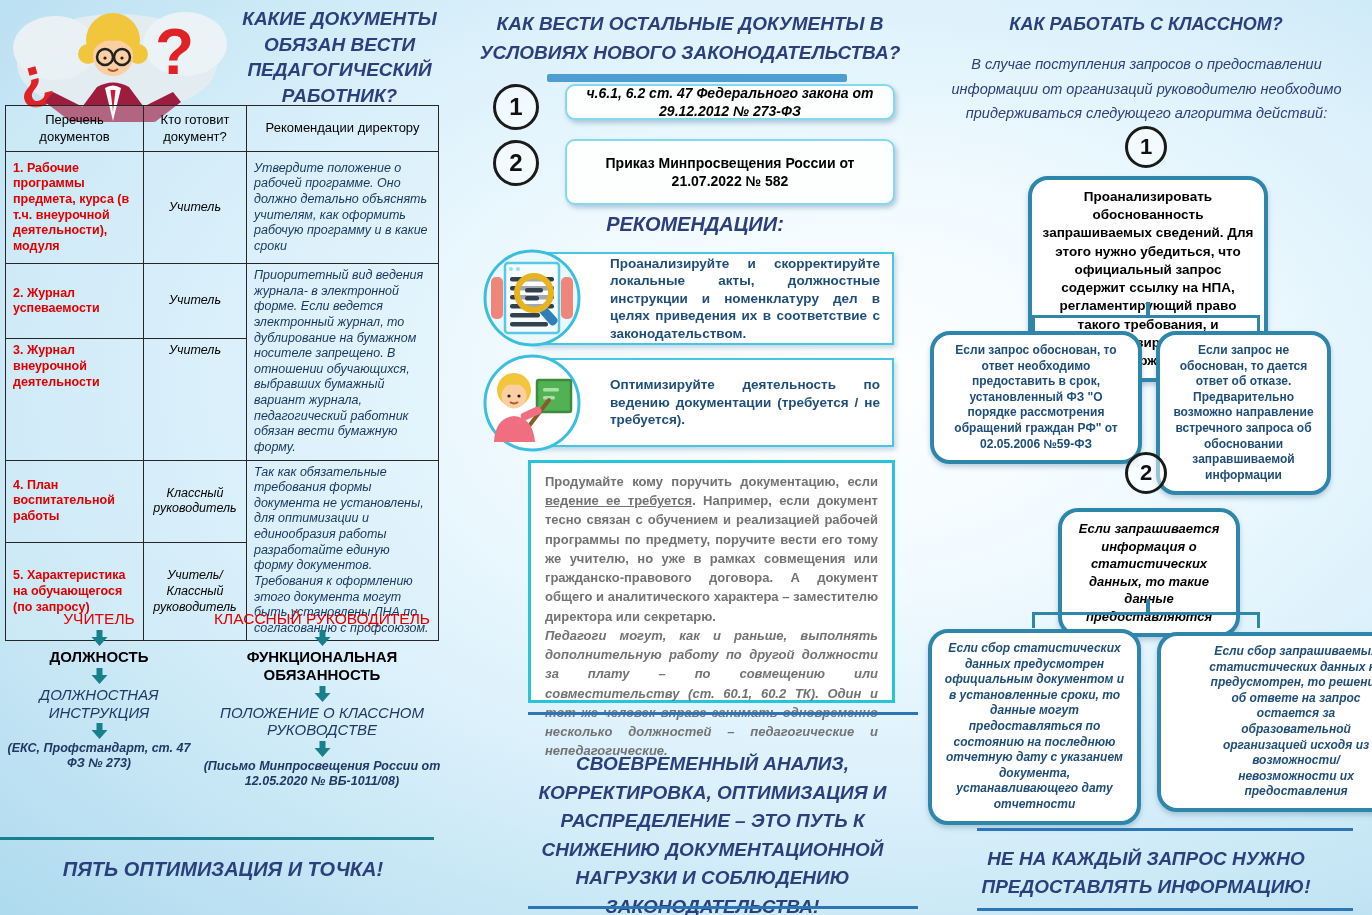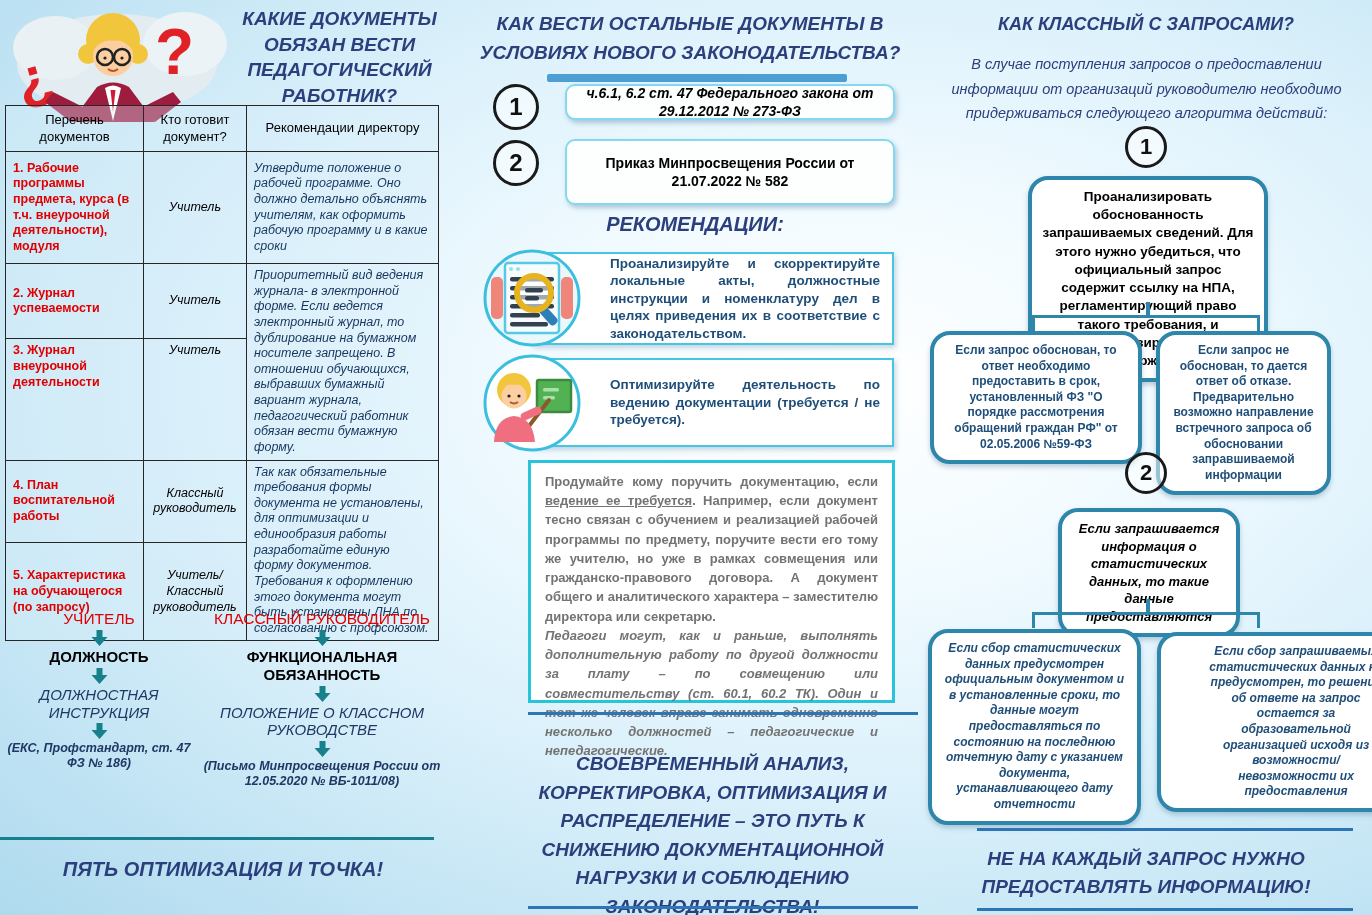--- a/index.html
+++ b/index.html
@@ -150,21 +150,21 @@
               <path d="M5 0h6v7h5l-8 9-8-9h5z" fill="#17808a"></path>
             </svg>
           <div class="step-b">ДОЛЖНОСТЬ</div>
           <svg class="arrow" width="17" height="16" viewBox="0 0 16 16">
               <path d="M5 0h6v7h5l-8 9-8-9h5z" fill="#17808a"></path>
             </svg>
           <div class="step-i">ДОЛЖНОСТНАЯ ИНСТРУКЦИЯ</div>
           <svg class="arrow" width="17" height="16" viewBox="0 0 16 16">
               <path d="M5 0h6v7h5l-8 9-8-9h5z" fill="#17808a"></path>
             </svg>
-          <div class="step-c">(ЕКС, Профстандарт, ст. 47 ФЗ № 186)</div>
+          <div class="step-c">(ЕКС, Профстандарт, ст. 47 ФЗ № 273)</div>
         </div>
         <div class="legal-col" style="width:248px;">
           <div class="role">КЛАССНЫЙ РУКОВОДИТЕЛЬ</div>
           <svg class="arrow" width="17" height="16" viewBox="0 0 16 16">
               <path d="M5 0h6v7h5l-8 9-8-9h5z" fill="#17808a"></path>
             </svg>
           <div class="step-b">ФУНКЦИОНАЛЬНАЯ ОБЯЗАННОСТЬ</div>
           <svg class="arrow" width="17" height="16" viewBox="0 0 16 16">
               <path d="M5 0h6v7h5l-8 9-8-9h5z" fill="#17808a"></path>
             </svg>
@@ -245,21 +245,21 @@
       <p class="it">Педагоги могут, как и раньше, выполнять дополнительную работу по другой должности за плату – по совмещению или совместительству (ст. 60.1, 60.2 ТК). Один и тот же человек вправе занимать одновременно несколько должностей – педагогические и непедагогические.</p>
     </div>
 
     <div class="abs sep-blue" style="left:68px; top:712px; width:390px;"></div>
     <div class="abs footer-slogan" style="left:55px; top:750px; width:395px; font-size:19px; line-height:1.5;">СВОЕВРЕМЕННЫЙ АНАЛИЗ, КОРРЕКТИРОВКА, ОПТИМИЗАЦИЯ И РАСПРЕДЕЛЕНИЕ – ЭТО ПУТЬ К СНИЖЕНИЮ ДОКУМЕНТАЦИОННОЙ НАГРУЗКИ И СОБЛЮДЕНИЮ ЗАКОНОДАТЕЛЬСТВА!</div>
     <div class="abs sep-blue" style="left:68px; top:906px; width:390px;"></div>
   </section>
 
   <section id="right-panel">
 
-    <h2 class="abs col-title" style="left:20px; top:14px; width:412px; font-size:18px;">КАК КЛАССНЫЙ С ЗАПРОСАМИ?</h2>
+    <h2 class="abs col-title" style="left:20px; top:14px; width:412px; font-size:18px;">КАК РАБОТАТЬ С КЛАССНОМ?</h2>
 
     <div class="abs right-intro" style="left:8px; top:52px; width:437px;">В случае поступления запросов о предоставлении информации от организаций руководителю необходимо придерживаться следующего алгоритма действий:</div>
 
     <div class="abs num-circle" style="left:205px; top:126px; width:42px; height:42px; font-size:22px;">
         <span>1</span>
       </div>
 
     <div class="abs flow-box flow-main1" style="left:108px; top:176px; width:240px; min-height:124px;">Проанализировать обоснованность запрашиваемых сведений. Для этого нужно убедиться, что официальный запрос содержит ссылку на НПА, регламентирующий право такого требования, и проанализировать его содержание</div>
     <div class="abs stub" style="left:226px; top:302px; height:13px;"></div>
     <div class="abs fork" style="left:112px; top:315px; width:228px; height:16px;"></div>

